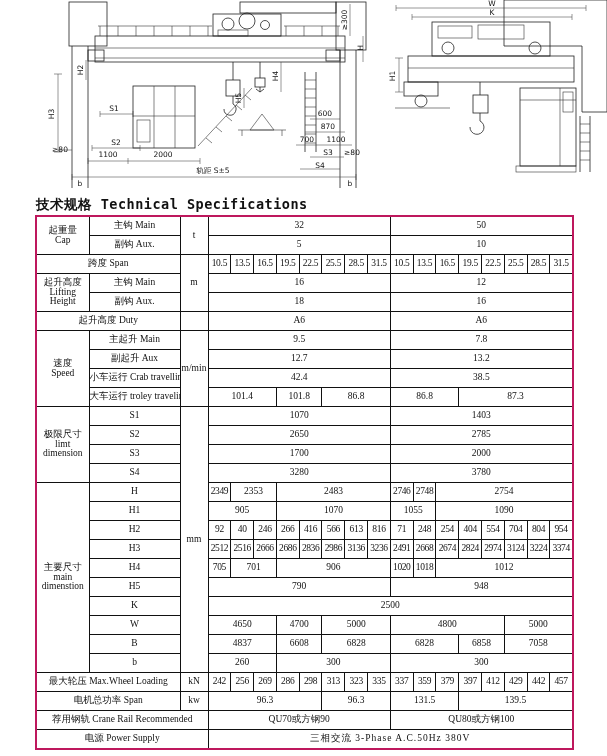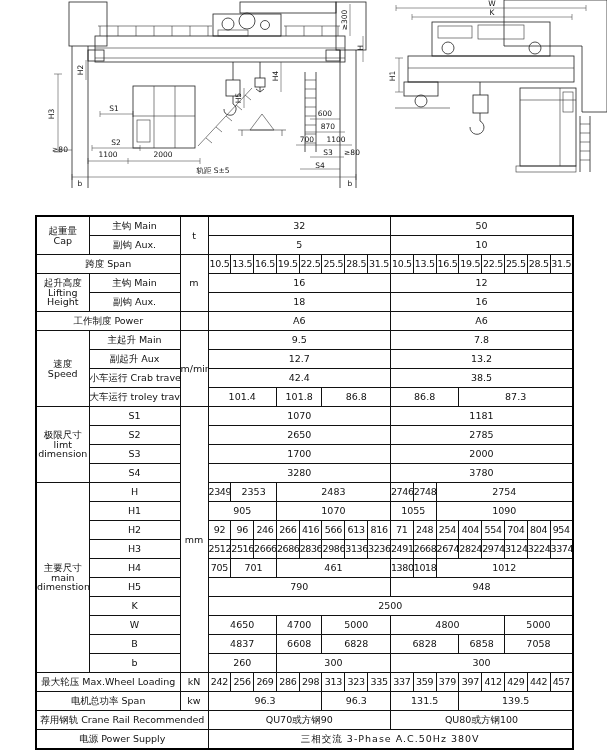--- a/index.html
+++ b/index.html
@@ -6,21 +6,21 @@
   body{width:607px;height:756px;font-family:"DejaVu Sans",sans-serif;color:#111;}
   .page{position:relative;width:607px;height:756px;background:#fff;overflow:hidden;}
   .drawing{position:absolute;left:0;top:0;width:607px;height:193px;}
   svg .ln{stroke:#222;stroke-width:0.8;fill:none;}
   svg .thin{stroke:#333;stroke-width:0.6;fill:none;}
   svg .dim{stroke:#444;stroke-width:0.55;fill:none;}
   svg text{font-family:"DejaVu Sans",sans-serif;font-size:7.5px;fill:#111;}
   .title{position:absolute;left:36px;top:196px;font-family:"DejaVu Sans Mono",monospace;
          font-size:13.5px;font-weight:600;letter-spacing:0.5px;white-space:nowrap;}
   table.spec{position:absolute;left:35px;top:215px;width:537px;border-collapse:collapse;
-             table-layout:fixed;border:2px solid #000000;}
+             table-layout:fixed;border:2px solid #be185d;font-family:Liberation Serif, serif;}
   table.spec td{border:1px solid #111;height:18px;padding:0;text-align:center;
                 vertical-align:middle;font-size:9.5px;line-height:1.05;overflow:hidden;}
   td.lblA{font-size:8.5px;white-space:pre-line;}
   td.lblAB{text-align:left;padding-left:5px;font-size:9.5px;white-space:nowrap;}
   td.lblB{text-align:left;padding-left:6px;font-size:9px;white-space:nowrap;margin-left:40px;}
   td.lblB2{text-align:left;padding-left:16px;font-size:9.5px;}
   td.unit{font-size:9px;}
   td.s85{font-size:8.2px;letter-spacing:-0.3px;margin-left:6px;}
   td.s8{font-size:7.3px;letter-spacing:-0.4px;}
   td.supply{font-size:10.5px;letter-spacing:1px;}
@@ -196,20 +196,21 @@
         <text x="352" y="155" text-anchor="middle">≥80</text>
         <text x="350" y="186" text-anchor="middle">b</text>
         <text x="347" y="20" text-anchor="middle" transform="rotate(-90 347 20)">≥300</text>
         <text x="363" y="48" text-anchor="middle" transform="rotate(-90 363 48)">H</text>
         <text x="492" y="6" text-anchor="middle">W</text>
         <text x="492" y="15" text-anchor="middle">K</text>
         <text x="395" y="76" text-anchor="middle" transform="rotate(-90 395 76)">H1</text>
       </g>
   </svg>
 
+  <div class="title">技术规格 Technical Specifications</div>
 
   <table class="spec">
     <colgroup id="spec-cols">
         <col style="width: 53px;">
         <col style="width: 91px;">
         <col style="width: 28px;">
         <col style="width: 22.81px;">
         <col style="width: 22.81px;">
         <col style="width: 22.81px;">
         <col style="width: 22.81px;">
@@ -267,21 +268,21 @@
           <td class="lblB">主钩   Main</td>
           <td colspan="8">16</td>
           <td colspan="8">12</td>
         </tr>
         <tr>
           <td class="lblB">副钩   Aux.</td>
           <td colspan="8">18</td>
           <td colspan="8">16</td>
         </tr>
         <tr>
-          <td colspan="2" class="lblAB">工作制度  Power</td>
+          <td colspan="2" class="lblAB">起升高度  Duty</td>
           <td></td>
           <td colspan="8">A6</td>
           <td colspan="8">A6</td>
         </tr>
         <tr>
           <td rowspan="4" class="lblA">速度
 Speed</td>
           <td class="lblB">主起升  Main</td>
           <td rowspan="4" class="unit">m/min</td>
           <td colspan="8">9.5</td>
@@ -305,21 +306,21 @@
           <td colspan="3">86.8</td>
           <td colspan="5">87.3</td>
         </tr>
         <tr>
           <td rowspan="4" class="lblA">极限尺寸
 limt
 dimension</td>
           <td class="lblB2">S1</td>
           <td rowspan="14" class="unit">mm</td>
           <td colspan="8">1070</td>
-          <td colspan="8">1181</td>
+          <td colspan="8">1403</td>
         </tr>
         <tr>
           <td class="lblB2">S2</td>
           <td colspan="8">2650</td>
           <td colspan="8">2785</td>
         </tr>
         <tr>
           <td class="lblB2">S3</td>
           <td colspan="8">1700</td>
           <td colspan="8">2000</td>
@@ -344,21 +345,21 @@
         <tr>
           <td class="lblB2">H1</td>
           <td colspan="3">905</td>
           <td colspan="5">1070</td>
           <td colspan="2">1055</td>
           <td colspan="6">1090</td>
         </tr>
         <tr>
           <td class="lblB2">H2</td>
           <td class="s85">92</td>
-          <td class="s85">96</td>
+          <td class="s85">40</td>
           <td class="s85">246</td>
           <td class="s85">266</td>
           <td class="s85">416</td>
           <td class="s85">566</td>
           <td class="s85">613</td>
           <td class="s85">816</td>
           <td class="s85">71</td>
           <td class="s85">248</td>
           <td class="s85">254</td>
           <td class="s85">404</td>
@@ -383,22 +384,22 @@
           <td class="s8">2824</td>
           <td class="s8">2974</td>
           <td class="s8">3124</td>
           <td class="s8">3224</td>
           <td class="s8">3374</td>
         </tr>
         <tr>
           <td class="lblB2">H4</td>
           <td class="s85">705</td>
           <td colspan="2">701</td>
-          <td colspan="5">461</td>
-          <td class="s8">1380</td>
+          <td colspan="5">906</td>
+          <td class="s8">1020</td>
           <td class="s8">1018</td>
           <td colspan="6">1012</td>
         </tr>
         <tr>
           <td class="lblB2">H5</td>
           <td colspan="8">790</td>
           <td colspan="8">948</td>
         </tr>
         <tr>
           <td class="lblB2">K</td>

